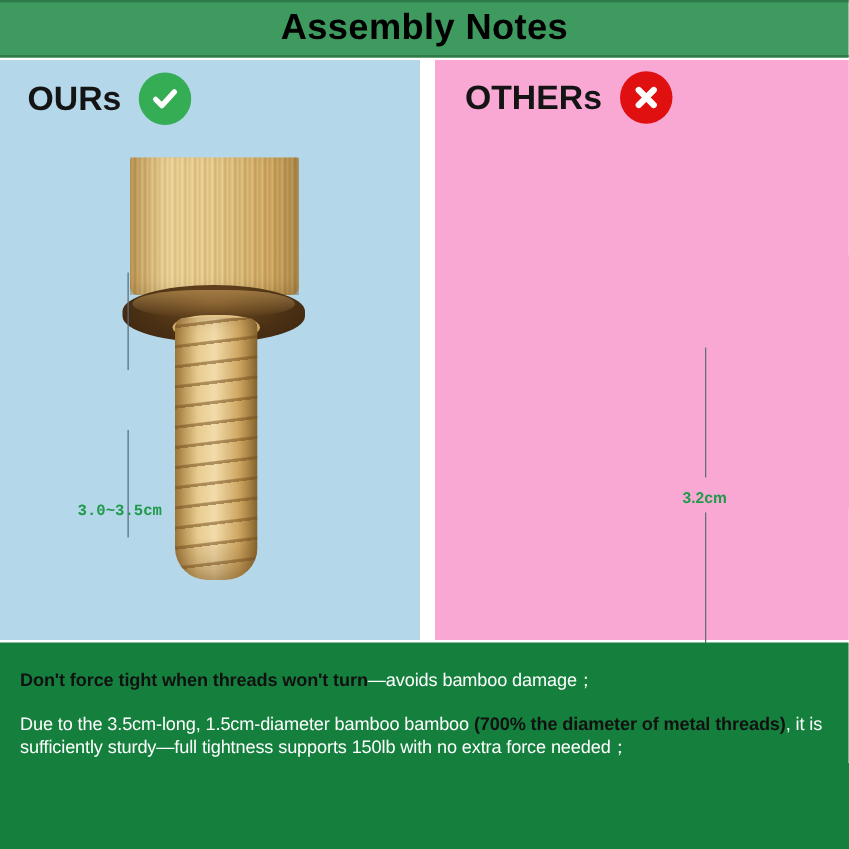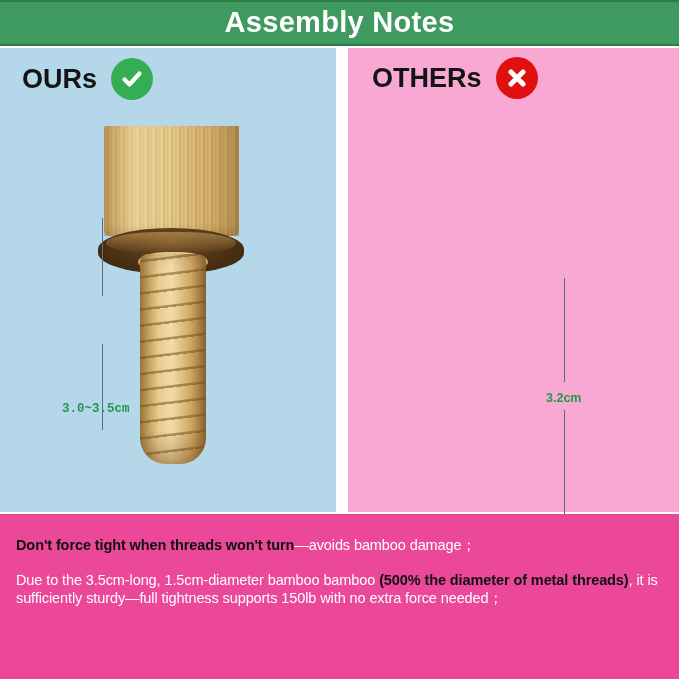--- a/index.html
+++ b/index.html
@@ -18,21 +18,21 @@
   
   .header {
     position: absolute; left: 0; top: 0;
     width: 679px; height: 46px;
     background: #3f9a5f;
     border-top: 2px solid #2e7a48;
     border-bottom: 2px solid #2e7a48;
     display: flex; align-items: center; justify-content: center;
   }
   .header-title {
-    color: #ffffff;
+    color: #000000;
     font-size: 29px;
     font-weight: bold;
     letter-spacing: 0.3px;
     line-height: 1;
     padding-bottom: 2px;
   }
 
   
   .panels {
     position: absolute; left: 0; top: 48px;
@@ -153,21 +153,21 @@
   .d-h3-r     { left: 539px; top: 480px;  width: 4px; }
   .d-h3-label { left: 496px; top: 473px;  }
   .d-h4-l     { left: 481px; top: 500px;  width: 8px; }
   .d-h4-r     { left: 541px; top: 500px;  width: 8px; }
   .d-h4-label { left: 490px; top: 493px;  }
 
   
   .notes {
     position: absolute; left: 0; top: 514px;
     width: 679px; height: 165px;
-    background: #ec4899;
+    background: #15803d;
     padding: 22px 16px 0 16px;
   }
   .note-line {
     font-size: 14.5px;
     line-height: 1.25;
     color: #ffffff;
     margin-bottom: 17px;
     letter-spacing: -0.1px;
   }
   .note-line .dark { color: #111111; font-weight: bold; }
@@ -234,18 +234,18 @@
     <div class="dim-text d-h4-label">0.5cm</div>
   </div>
 
   <div class="notes">
 
     <div class="note-line">
       <span class="dark">Don't force tight when threads won't turn</span><span class="light">—avoids bamboo damage；</span>
     </div>
 
     <div class="note-line">
-      <span class="light">Due to the 3.5cm-long, 1.5cm-diameter bamboo bamboo </span><span class="dark">(500% the diameter of metal threads)</span><span class="light">, it is sufficiently sturdy—full tightness supports 150lb with no extra force needed；</span>
+      <span class="light">Due to the 3.5cm-long, 1.5cm-diameter bamboo bamboo </span><span class="dark">(700% the diameter of metal threads)</span><span class="light">, it is sufficiently sturdy—full tightness supports 150lb with no extra force needed；</span>
     </div>
 
   </div>
 
 </div>
 
 </body></html>

